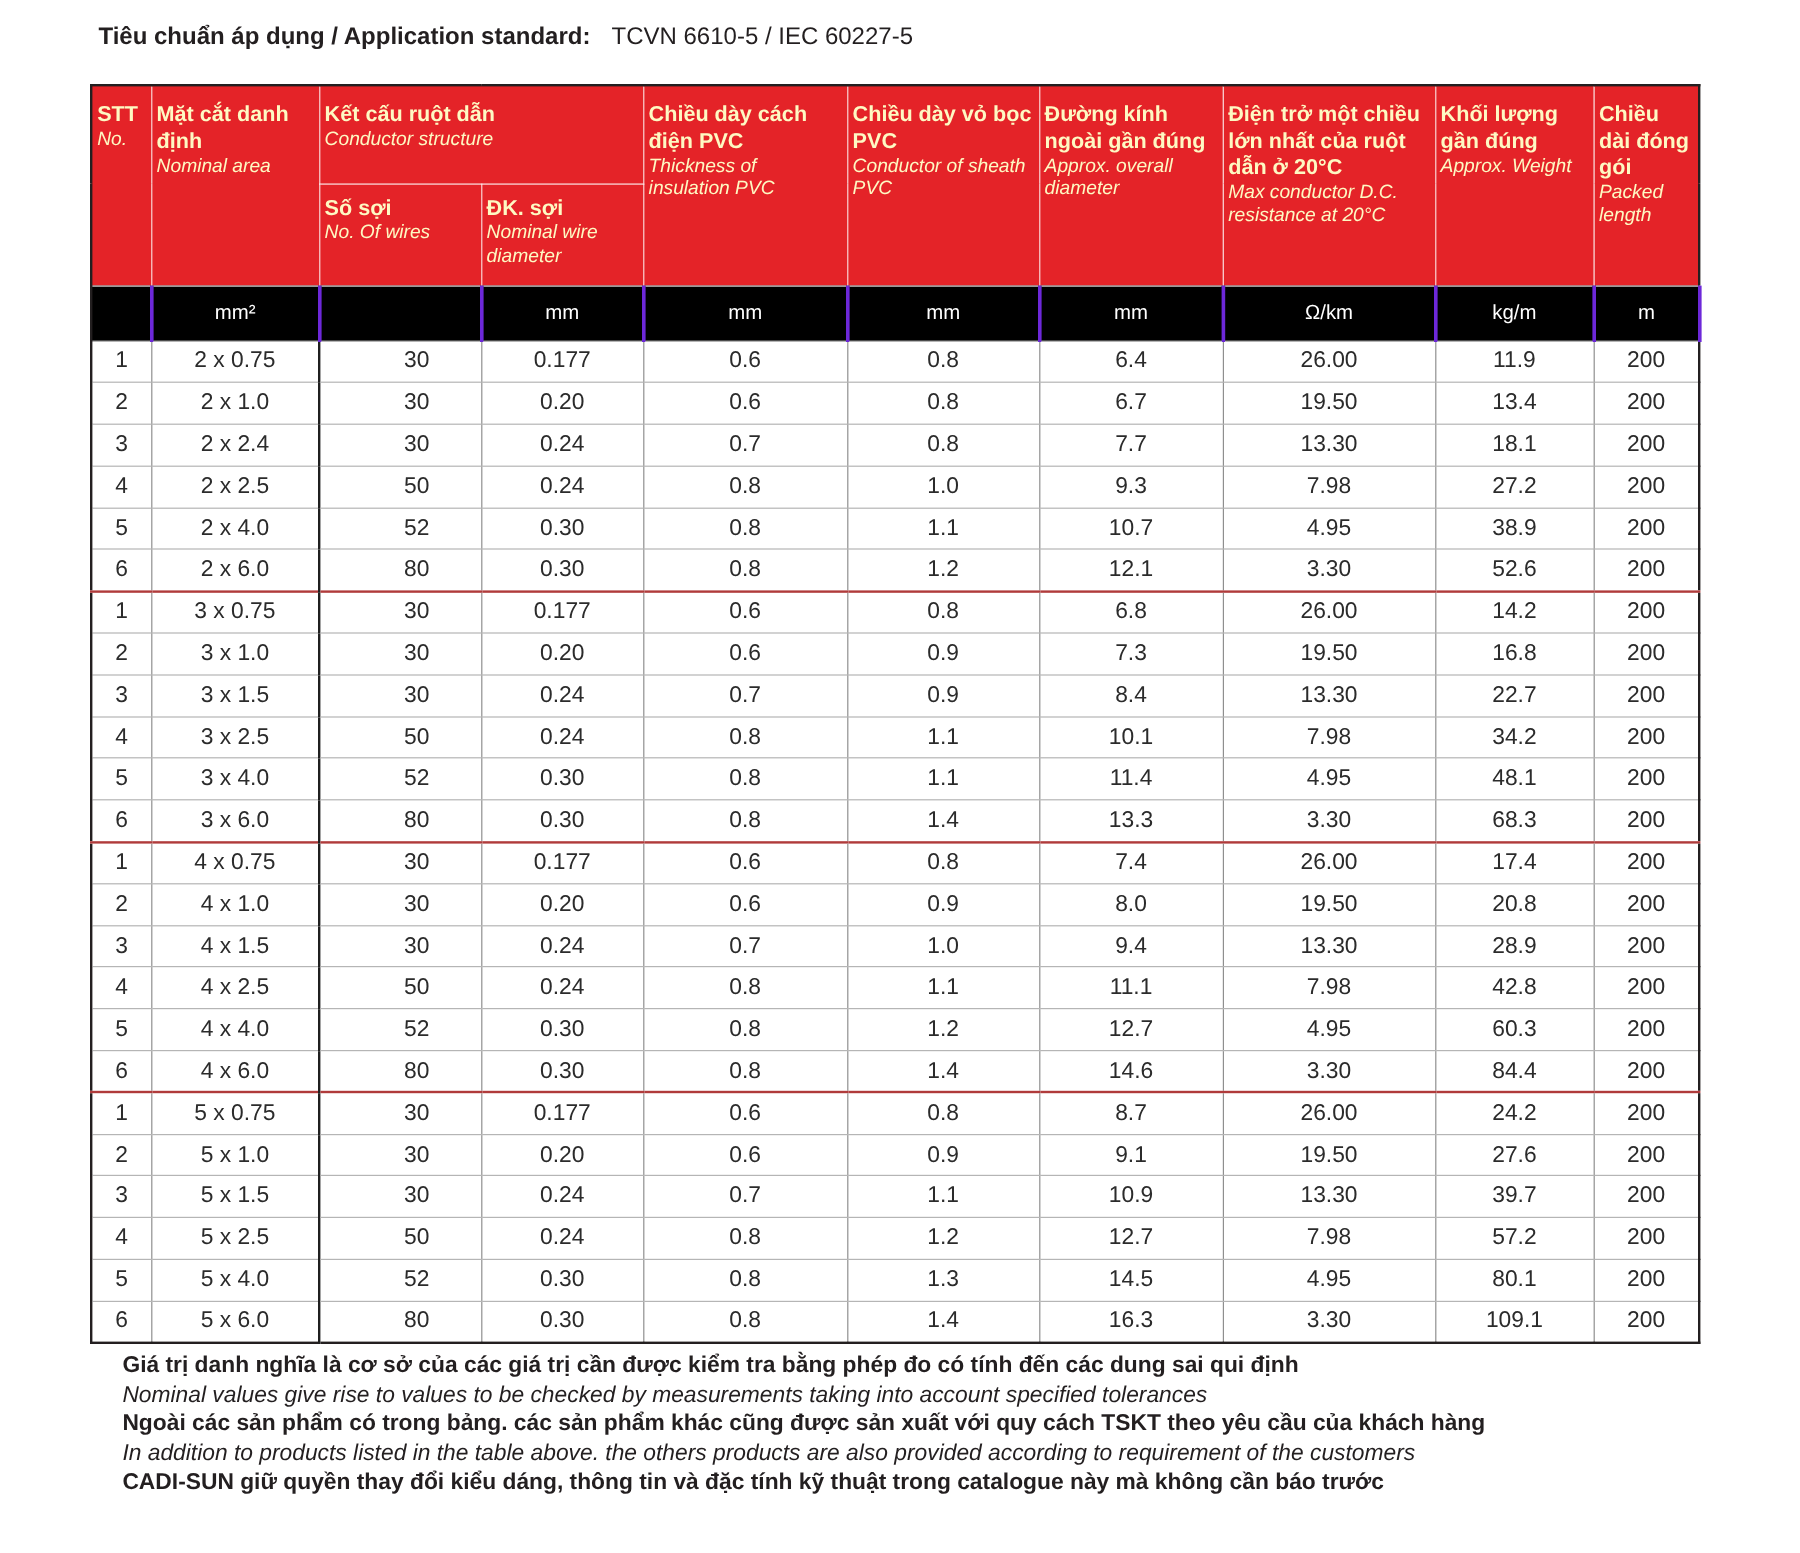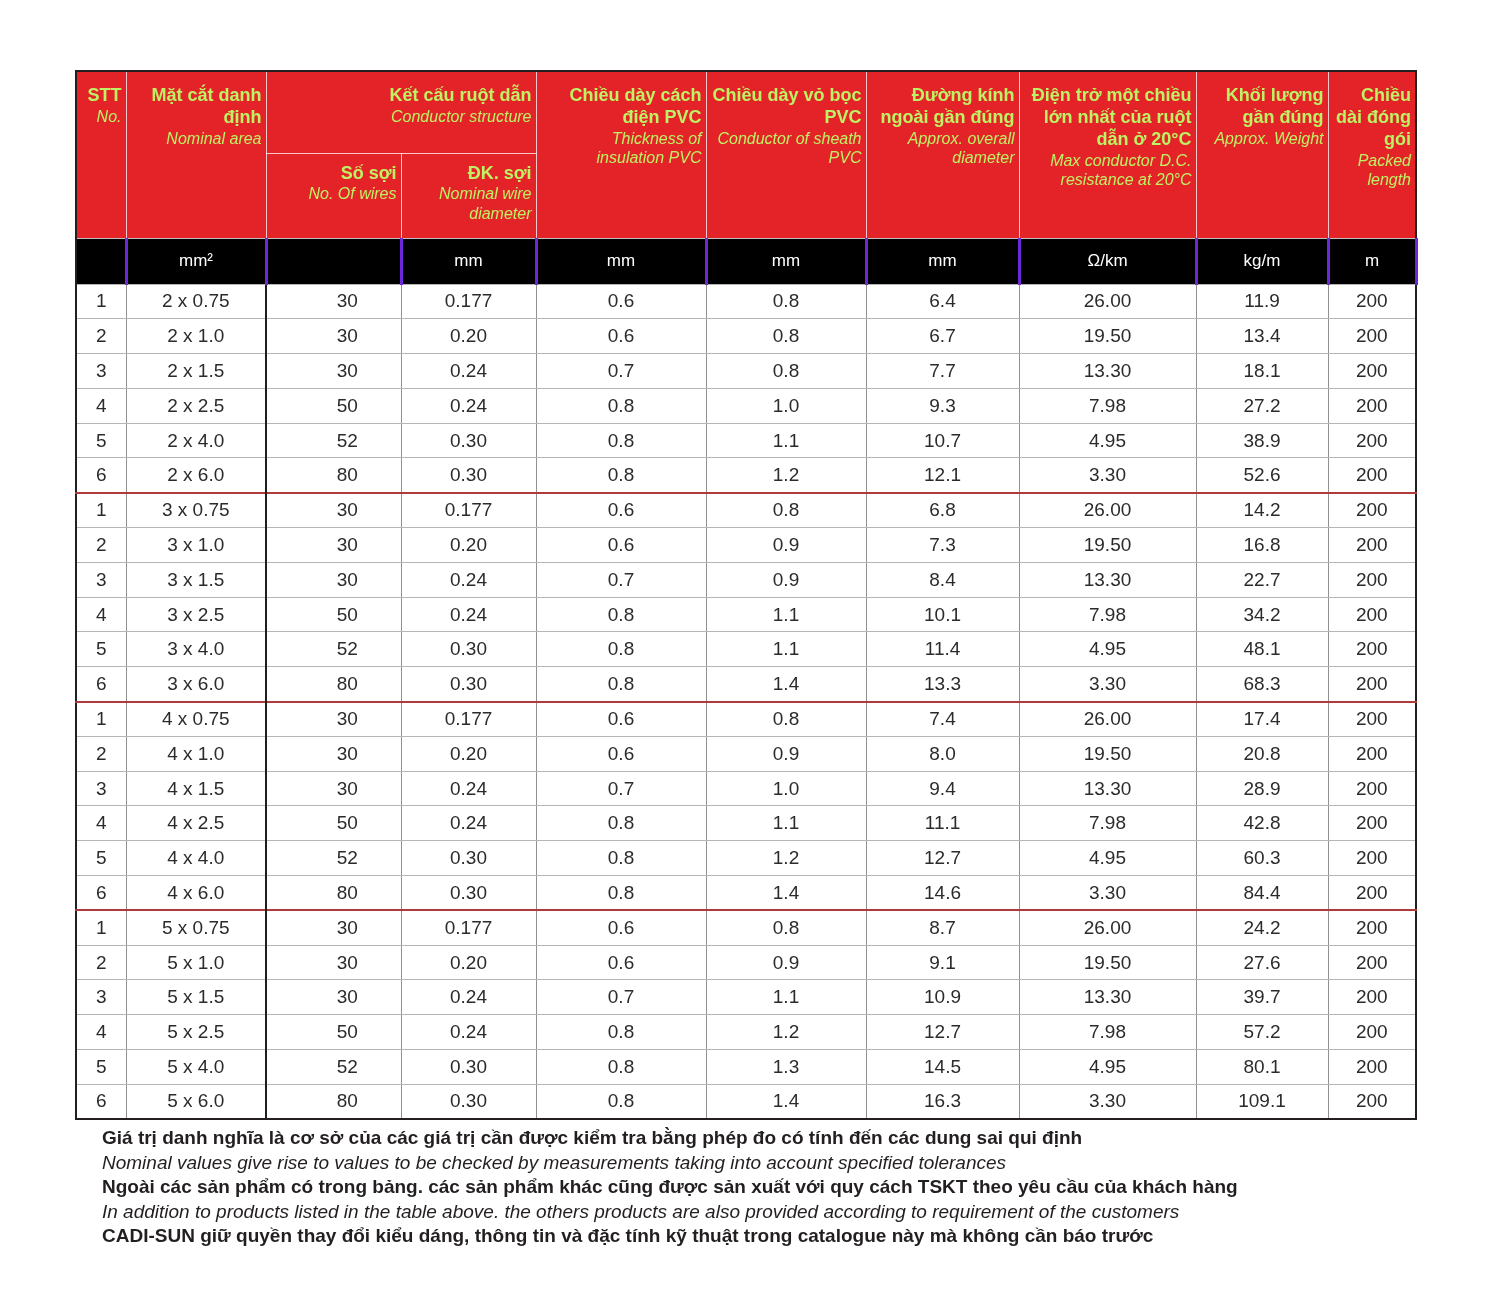--- a/index.html
+++ b/index.html
@@ -23,23 +23,23 @@
   
   table.spec {
     position: absolute; left: 75px; top: 70px;
     width: 1340px;
     border-collapse: collapse;
     table-layout: fixed;
     border: 2px solid #231f20;
   }
   thead th {
     background: #e42328;
-    color: #bef264;
+    color: #fef9c3;
     vertical-align: top;
-    text-align: right;
+    text-align: left;
     padding: 13px 4px 4px 4px;
     border: 1px solid rgba(255,255,255,0.75);
     font-weight: normal;
   }
   thead tr.hrow1 th { height: 82px; }
   thead tr.hrow2 th { height: 85px; padding-top: 9px; }
   .hvi { font-weight: bold; font-size: 18px; line-height: 1.22; display: block; }
   .hen { font-style: italic; font-size: 16px; line-height: 1.22; display: block; }
 
   tr.units td {
@@ -74,20 +74,24 @@
   .notes { position: absolute; left: 82px; top: 1126px; width: 1380px; margin-left: 20px; }
   .note { font-size: 19px; line-height: 24.5px; white-space: nowrap; }
   .note.bold { font-weight: bold; }
   .note.italic { font-style: italic; }
 </style>
 </head>
 <body>
 
 <div class="page">
 
+  <div class="title-line">
+    <span class="t-bold">Tiêu chuẩn áp dụng / Application standard:</span>
+    <span class="t-value">TCVN 6610-5 / IEC 60227-5</span>
+  </div>
 
   <table class="spec">
     <colgroup>
       <col style="width:50px">
         <col style="width:140px">
         <col style="width:135px">
         <col style="width:135px">
       <col style="width:170px">
         <col style="width:160px">
         <col style="width:153px">
@@ -177,21 +181,21 @@
           <td>0.20</td>
           <td>0.6</td>
           <td>0.8</td>
           <td>6.7</td>
           <td>19.50</td>
           <td>13.4</td>
           <td>200</td>
         </tr>
         <tr>
           <td>3</td>
-          <td>2 x 1.5</td>
+          <td>2 x 2.4</td>
           <td>30</td>
           <td>0.24</td>
           <td>0.7</td>
           <td>0.8</td>
           <td>7.7</td>
           <td>13.30</td>
           <td>18.1</td>
           <td>200</td>
         </tr>
         <tr>

